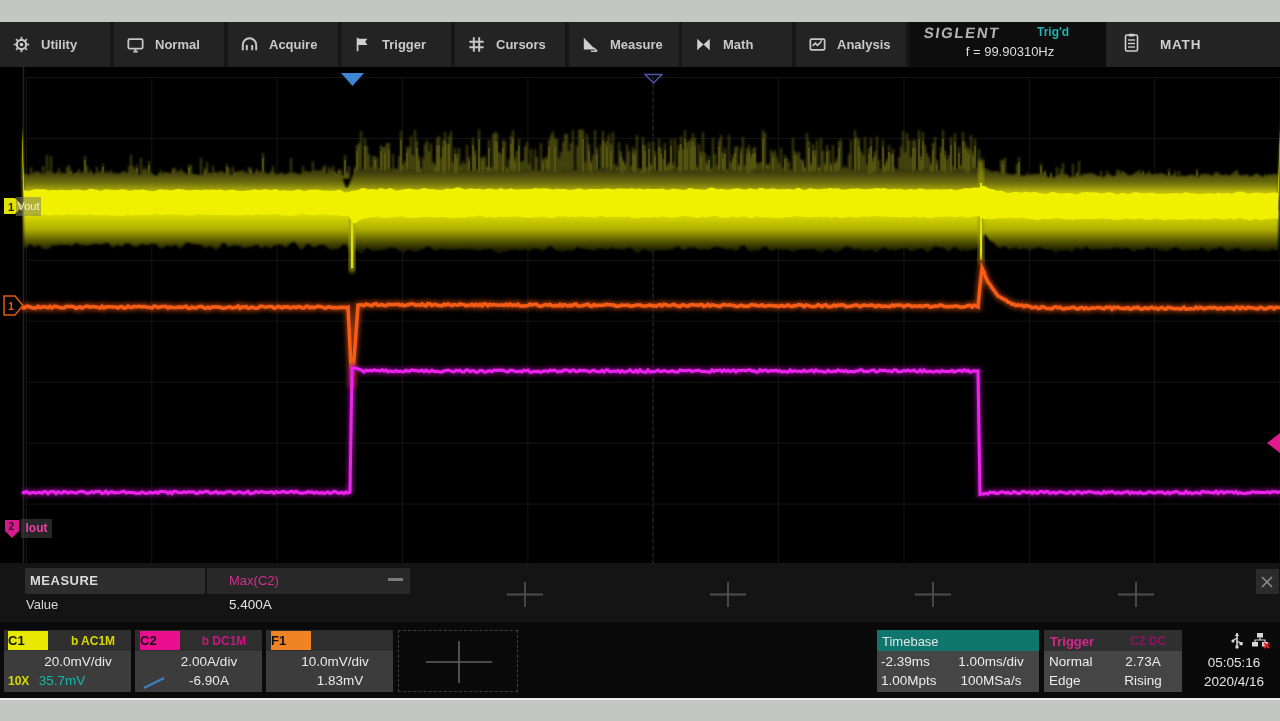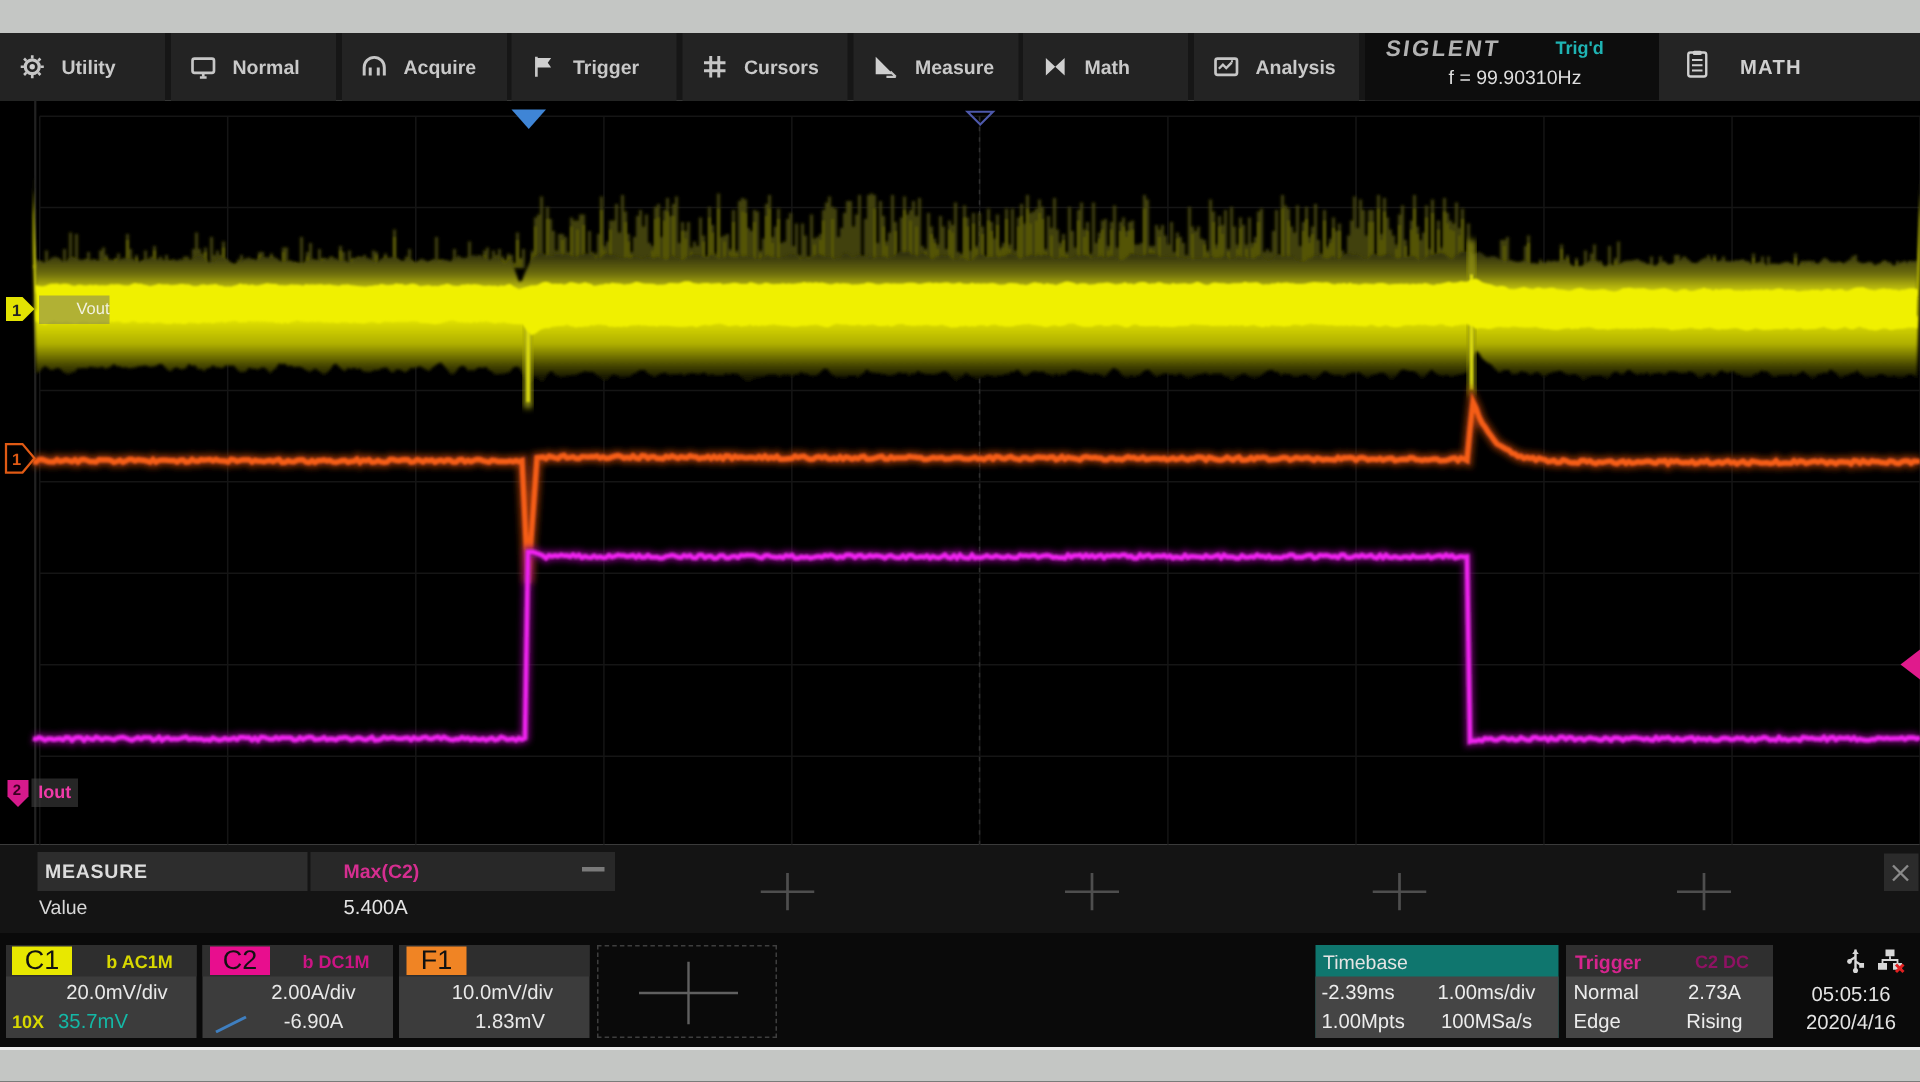--- a/index.html
+++ b/index.html
@@ -4,21 +4,21 @@
 body{width:1280px;height:721px;background:#c4c6c4;font-family:"Liberation Sans",sans-serif;overflow:hidden;position:relative}
 .abs{position:absolute}
 .menubar{left:0;top:22px;width:1280px;height:45px;background:#161616}
 .mbtn{position:absolute;top:0;height:45px;background:#232323;display:flex;align-items:center;color:#c9c9c9;font-size:13px;font-weight:bold}
 .mbtn svg{margin-left:13px}
 .mbtn span{margin-left:11px}
 .plot{left:0;top:67px;width:1280px;height:496px;background:#000}
 .measbar{left:0;top:563px;width:1280px;height:59px;background:#141414}
 .chanbar{left:0;top:622px;width:1280px;height:76px;background:#0a0a0a}
 .bstrip{left:0;top:698px;width:1280px;height:23px;background:#c4c6c4;border-top:2px solid #ececec}
-.tag{position:absolute;font-size:18px;font-weight:normal;color:#111;text-align:center;line-height:19px}
+.tag{position:absolute;font-size:13px;font-weight:bold;color:#111;line-height:19px}
 .r{text-align:center}
 </style></head><body>
 
 <div class="abs menubar">
 <div class="mbtn" style="left:0px;width:110px">
       <svg width="17" height="17" viewBox="0 0 19 19" fill="none" stroke="#c6c6c6">
         <circle cx="9.5" cy="9.5" r="5.2" stroke-width="2.4"></circle>
         <circle cx="9.5" cy="9.5" r="2" fill="#cfcfcf" stroke="none"></circle>
         <g stroke-width="2">
           <line x1="15.7" y1="9.5" x2="18.1" y2="9.5"></line>
@@ -170,29 +170,29 @@
   <polygon points="1280,433 1280,453 1267,443" fill="#e01a8c"></polygon>
 
   <polygon points="4,198 15,198 23,206 15,214 4,214" fill="#e3e302"></polygon>
   <text x="8" y="210.5" font-size="11" font-weight="bold" fill="#222">1</text>
   <polygon points="4,296 15,296 23,305.5 15,315 4,315" fill="none" stroke="#e05a14" stroke-width="1.5"></polygon>
   <text x="8" y="310" font-size="11" font-weight="bold" fill="#e05a14">1</text>
   <polygon points="5,520 19,520 19,531 12,538 5,531" fill="#d61a8c"></polygon>
   <text x="8.5" y="530" font-size="10" font-weight="bold" fill="#3a0022">2</text>
 </svg>
 
-<div class="abs" style="left:26px;top:197px;width:47px;height:19px;background:rgba(125,125,95,0.55);color:#f2f2e2;font-size:11px;line-height:19px;text-align:right">Vout</div>
+<div class="abs" style="left:16px;top:197px;width:25px;height:19px;background:rgba(125,125,95,0.55);color:#f2f2e2;font-size:11px;line-height:19px;text-align:center">Vout</div>
 <div class="abs" style="left:21px;top:519px;width:31px;height:19px;background:rgba(70,70,70,0.55);color:#f03aa8;font-size:12px;font-weight:bold;line-height:19px;text-align:center">Iout</div>
 
 <div class="abs measbar">
   <div class="abs" style="left:25px;top:5px;width:180px;height:26px;background:#2d2d2d"></div>
   <div class="abs" style="left:30px;top:10px;color:#dcdcdc;font-size:13px;font-weight:bold;letter-spacing:0.5px">MEASURE</div>
   <div class="abs" style="left:207px;top:5px;width:203px;height:26px;background:#282828"></div>
   <div class="abs" style="left:26px;top:34px;color:#d8d8d8;font-size:13px">Value</div>
-  <div class="abs" style="left:229px;top:10px;color:#d52e90;font-size:13px;font-weight:bold">Max(C2)</div>
+  <div class="abs" style="left:229px;top:10px;color:#d52e90;font-size:13px;font-weight:normal">Max(C2)</div>
   <div class="abs" style="left:229px;top:34px;color:#e4e4e4;font-size:13.5px;font-weight:normal">5.400A</div>
   <div class="abs" style="left:388px;top:15px;width:15px;height:3px;background:#7a7a7a"></div>
   <div class="abs" style="left:1256px;top:6px;width:23px;height:25px;background:#2b2b2b"></div>
   <svg class="abs" style="left:1260px;top:12px" width="14" height="14">
       <path d="M2,2L12,12M12,2L2,12" stroke="#8a8a8a" stroke-width="1.6"></path>
     </svg>
 <svg class="abs" style="left:507px;top:19px" width="36" height="25">
       <path d="M0,12.5h36M18,0v25" stroke="#4e4e4e" stroke-width="1.8"></path>
     </svg>
 <svg class="abs" style="left:710px;top:19px" width="36" height="25">

